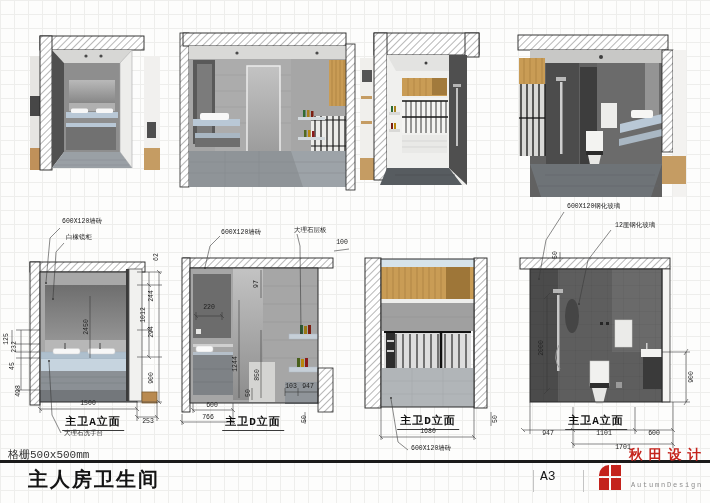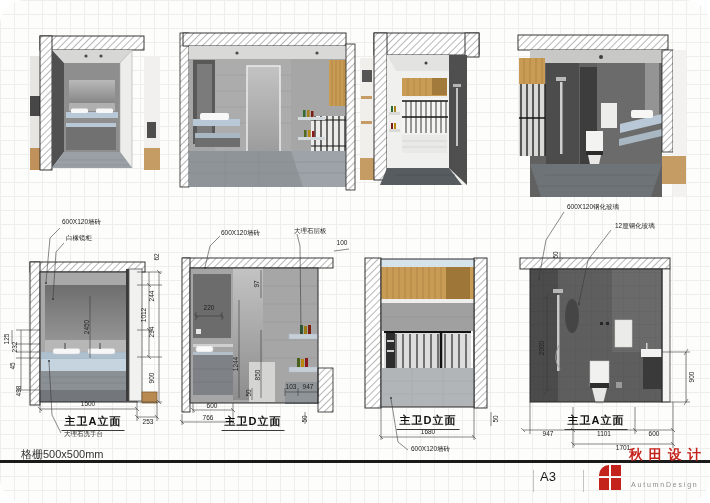--- a/index.html
+++ b/index.html
@@ -1,34 +1,33 @@
 <!DOCTYPE html>
 <html><head>
 <meta charset="utf-8">
 <style>
   html,body{margin:0;padding:0;background:#ffffff;}
   .stage{
     position:relative;width:710px;height:503px;overflow:hidden;
-    font-family:Liberation Sans, sans-serif;color:#1c1c1c;
+    font-family:Liberation Mono, monospace;color:#1c1c1c;
     background-color:#fdfdfc;
     background-image:linear-gradient(#ededeа 1px,transparent 1px),
                      linear-gradient(90deg,#ededea 1px,transparent 1px),
                      linear-gradient(#f0f0ee 1px,transparent 1px);
     background-image:linear-gradient(#eeeeec 1px,transparent 1px),
                      linear-gradient(90deg,#eeeeec 1px,transparent 1px);
     background-size:14px 14px;
-    border-radius:25px;
   }
   svg.geo{position:absolute;left:0;top:0;}
   .ann{position:absolute;font-size:6.5px;line-height:1;white-space:nowrap;color:#222;}
   .cdim{position:absolute;font-size:6.5px;line-height:1;white-space:nowrap;color:#222;transform:translate(-50%,0);}
   .vdim{position:absolute;font-size:6.5px;line-height:1;white-space:nowrap;color:#222;transform:translate(-50%,-50%) rotate(-90deg);}
   .elabel{position:absolute;font-size:11px;font-weight:bold;letter-spacing:1px;white-space:nowrap;color:#111;
           transform:translate(-50%,0);border-bottom:1.5px solid #3a3a3a;padding:0 3px 1px 3px;}
-  .note{position:absolute;left:8px;top:447px;font-size:11px;color:#333;margin-left:13px;}
+  .note{position:absolute;left:8px;top:447px;font-size:11px;color:#333;}
   .divider{position:absolute;left:0;top:460px;width:710px;height:2.5px;background:#1b1b1b;}
   .sheet-title{position:absolute;left:28px;top:466px;font-size:20px;font-weight:bold;letter-spacing:2px;color:#141414;}
   .paper{position:absolute;left:540px;top:469px;font-size:13px;color:#1a1a1a;}
   .vsep{position:absolute;top:470px;width:1px;height:22px;background:#c4c4c4;}
   .logo{position:absolute;left:599px;top:465px;width:22px;height:25px;display:grid;
         grid-template-columns:10px 10px;grid-template-rows:11px 12px;gap:2px;}
   .logo span{background:#c4231c;display:block;}
   .logo span.q1{border-top-left-radius:11px;}
   .brand-cn{position:absolute;left:629px;top:446px;font-size:13.5px;font-weight:bold;letter-spacing:6px;color:#c4231c;white-space:nowrap;}
   .brand-en{position:absolute;left:631px;top:481px;font-size:7px;letter-spacing:1.8px;color:#8d8d8d;white-space:nowrap;}
@@ -385,20 +384,21 @@
 <div class="vdim" style="left:542px;top:348px">2000</div>
 <div class="vdim" style="left:692px;top:377px">900</div>
 <div class="cdim" style="left:548px;top:431px">947</div>
 <div class="cdim" style="left:604px;top:431px">1101</div>
 <div class="cdim" style="left:654px;top:431px">600</div>
 <div class="cdim" style="left:623px;top:445px">1701</div>
 <div class="elabel" style="left:596px;top:413px">主卫A立面</div>
 
 <div class="note">格栅500x500mm</div>
 <div class="divider"></div>
+<div class="sheet-title">主人房卫生间</div>
 <div class="vsep" style="left:533px"></div>
 <div class="paper">A3</div>
 <div class="vsep" style="left:583px"></div>
 <div class="logo">
   <span class="q1"></span>
       <span></span>
       <span></span>
       <span></span>
 </div>
 <div class="brand-cn">秋田设计</div>

